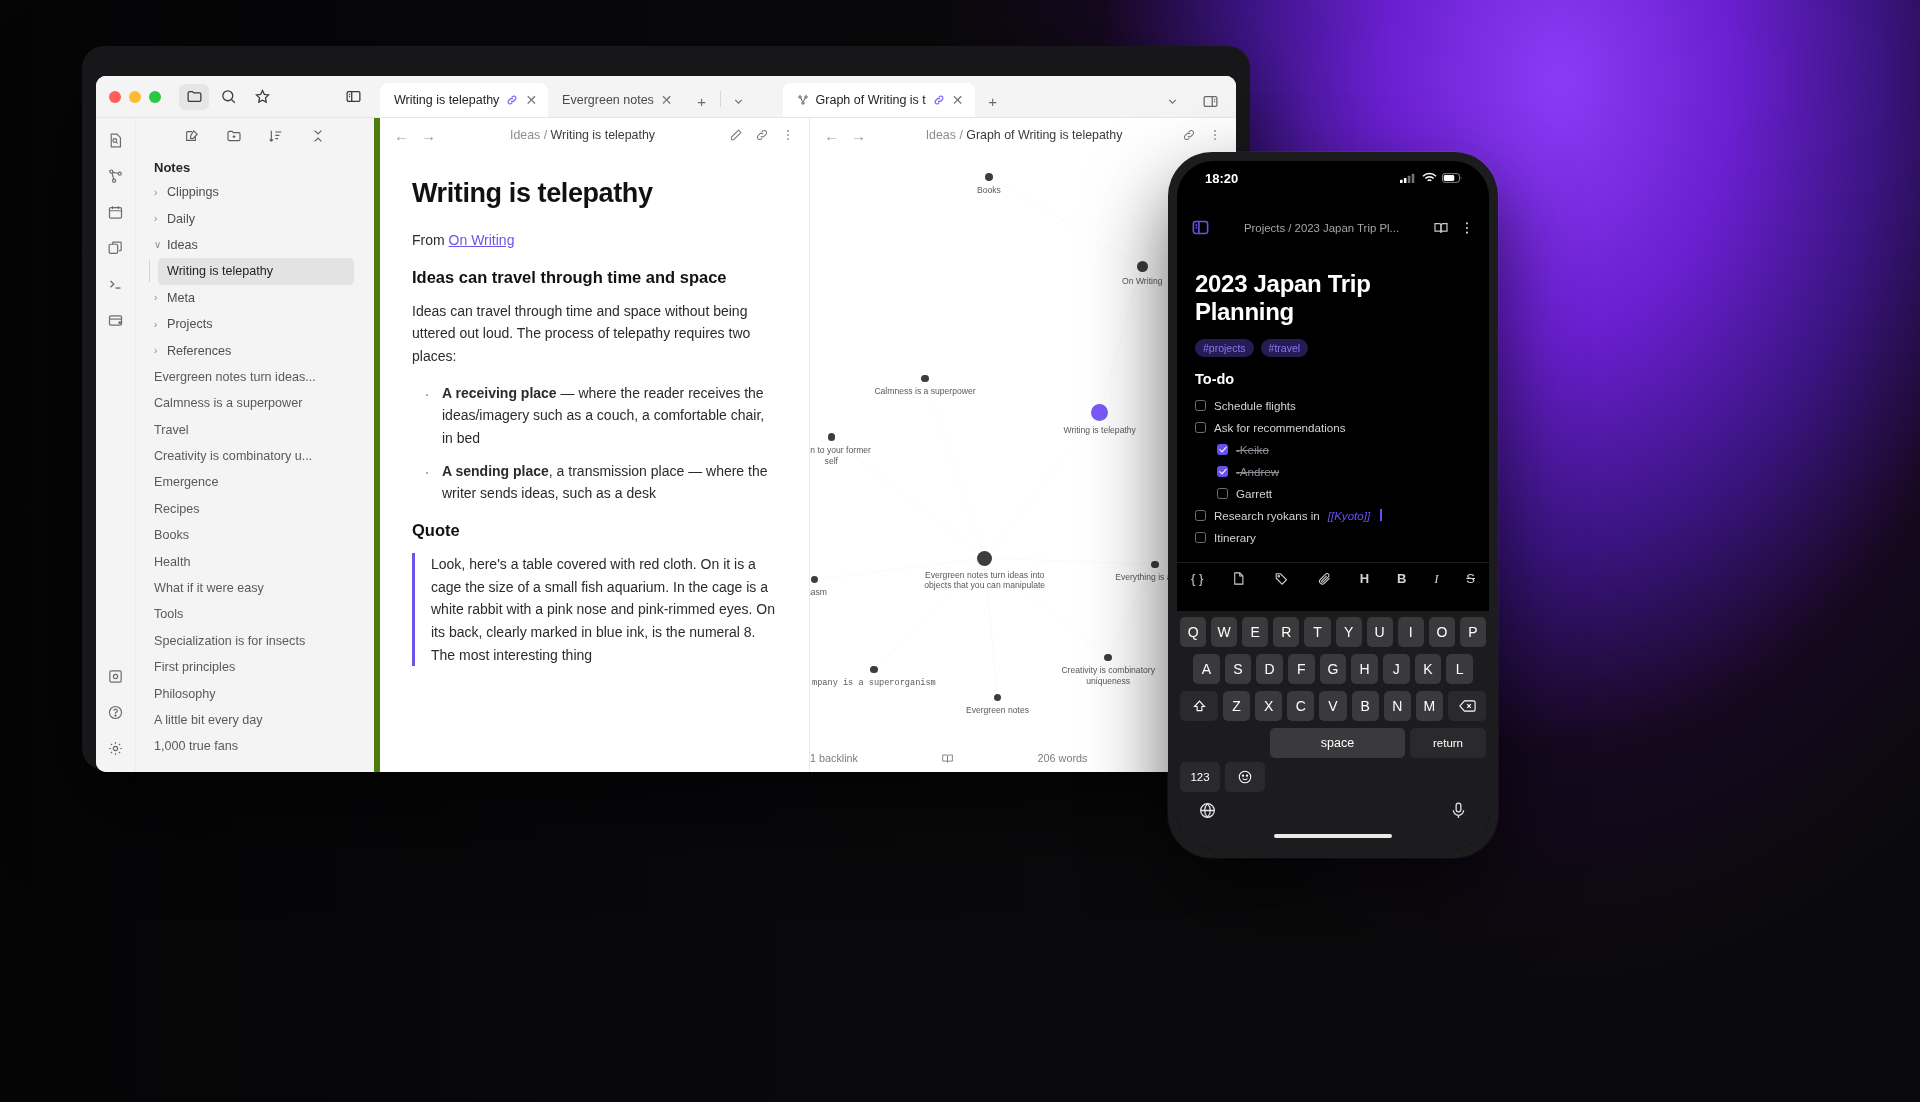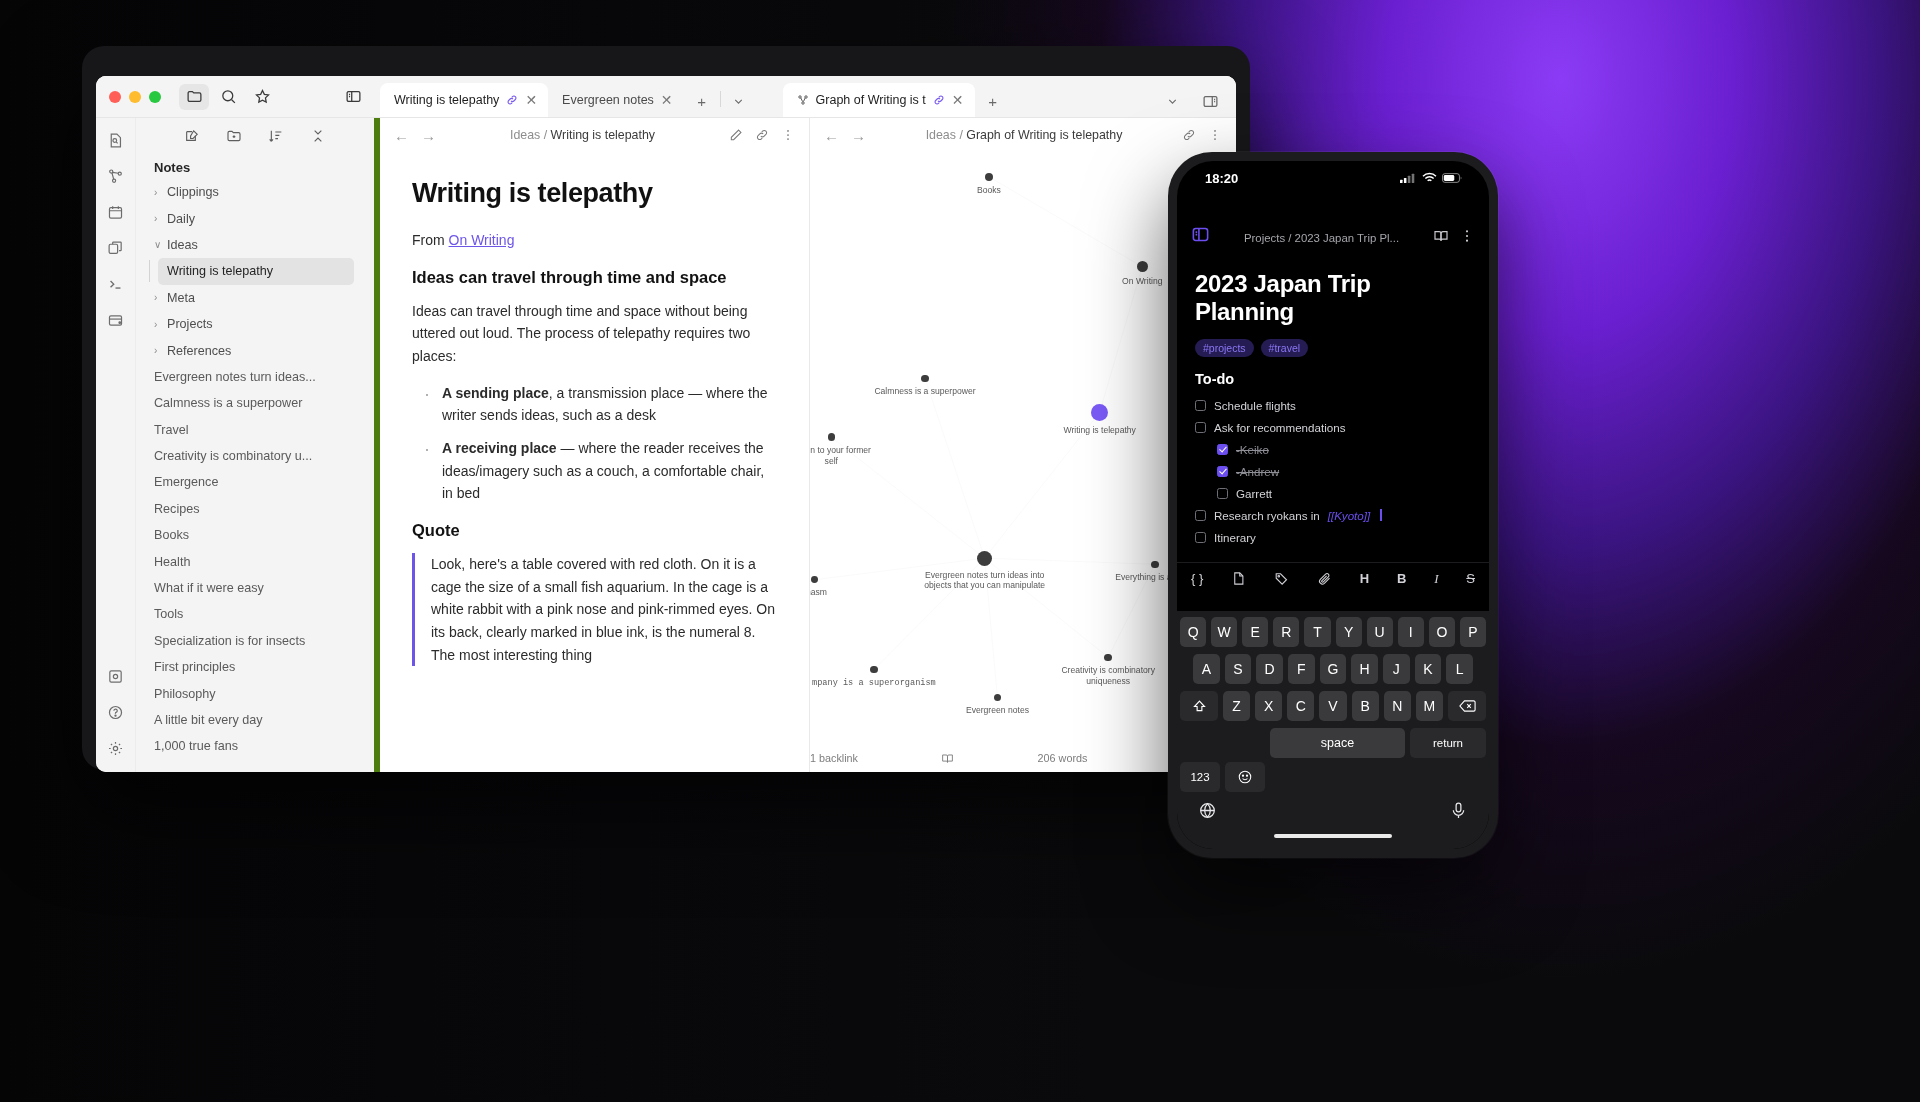--- a/index.html
+++ b/index.html
@@ -226,21 +226,21 @@
     display: flex; flex-direction: column; gap: 16px;
   }
   .status-bar {
     height: 34px; flex: 0 0 34px;
     display: flex; align-items: center; justify-content: space-between;
     padding: 0 26px 0 28px; color: #fff; font-size: 13px; font-weight: 600;
   }
   .status-icons { display: flex; align-items: center; gap: 5px; }
   .status-icons svg { height: 12px; }
   .ph-header {
-    height: 34px; display: flex; align-items: flex-end; gap: 10px;
+    height: 34px; display: flex; align-items: center; gap: 10px;
     padding: 0 14px; color: #8c8c92;
   }
   .ph-header .lead { color: #6c4ef0; display: flex; }
   .ph-header .lead svg { width: 19px; height: 19px; }
   .ph-crumb { flex: 1 1 auto; text-align: center; font-size: 11.4px; color: #a5a5ac;
               white-space: nowrap; overflow: hidden; text-overflow: ellipsis; }
   .ph-header .ic { color: #c9c9cf; display:flex; }
   .ph-header .ic svg { width: 16px; height: 16px; }
   .ph-body { flex: 1 1 auto; padding: 10px 18px 0; overflow: hidden; }
   .ph-title { color: #fff; font-size: 24px; font-weight: 700; line-height: 1.16; letter-spacing: -0.3px; }
@@ -587,22 +587,22 @@
               </svg>
           </span>
         </div>
 
         <div class="note-scroll">
           <div class="note-title">Writing is telepathy</div>
           <div class="note-p"><span>From </span><a class="note-link" href="#">On Writing</a></div>
           <div class="note-h2">Ideas can travel through time and space</div>
           <div class="note-p">Ideas can travel through time and space without being uttered out loud. The process of telepathy requires two places:</div>
           <ul class="note-ul">
+            <li><b>A receiving place</b><span> — where the reader receives the ideas/imagery such as a couch, a comfortable chair, in bed</span></li>
             <li><b>A sending place</b><span>, a transmission place — where the writer sends ideas, such as a desk</span></li>
-            <li><b>A receiving place</b><span> — where the reader receives the ideas/imagery such as a couch, a comfortable chair, in bed</span></li>
           </ul>
           <div class="note-h2">Quote</div>
           <div class="quote">Look, here's a table covered with red cloth. On it is a cage the size of a small fish aquarium. In the cage is a white rabbit with a pink nose and pink-rimmed eyes. On its back, clearly marked in blue ink, is the numeral 8. The most interesting thing</div>
         </div>
       </div>
 
       <div class="pane graph-pane">
         <div class="pane-header">
           <span class="nav-arrow">←</span>
           <span class="nav-arrow">→</span>

